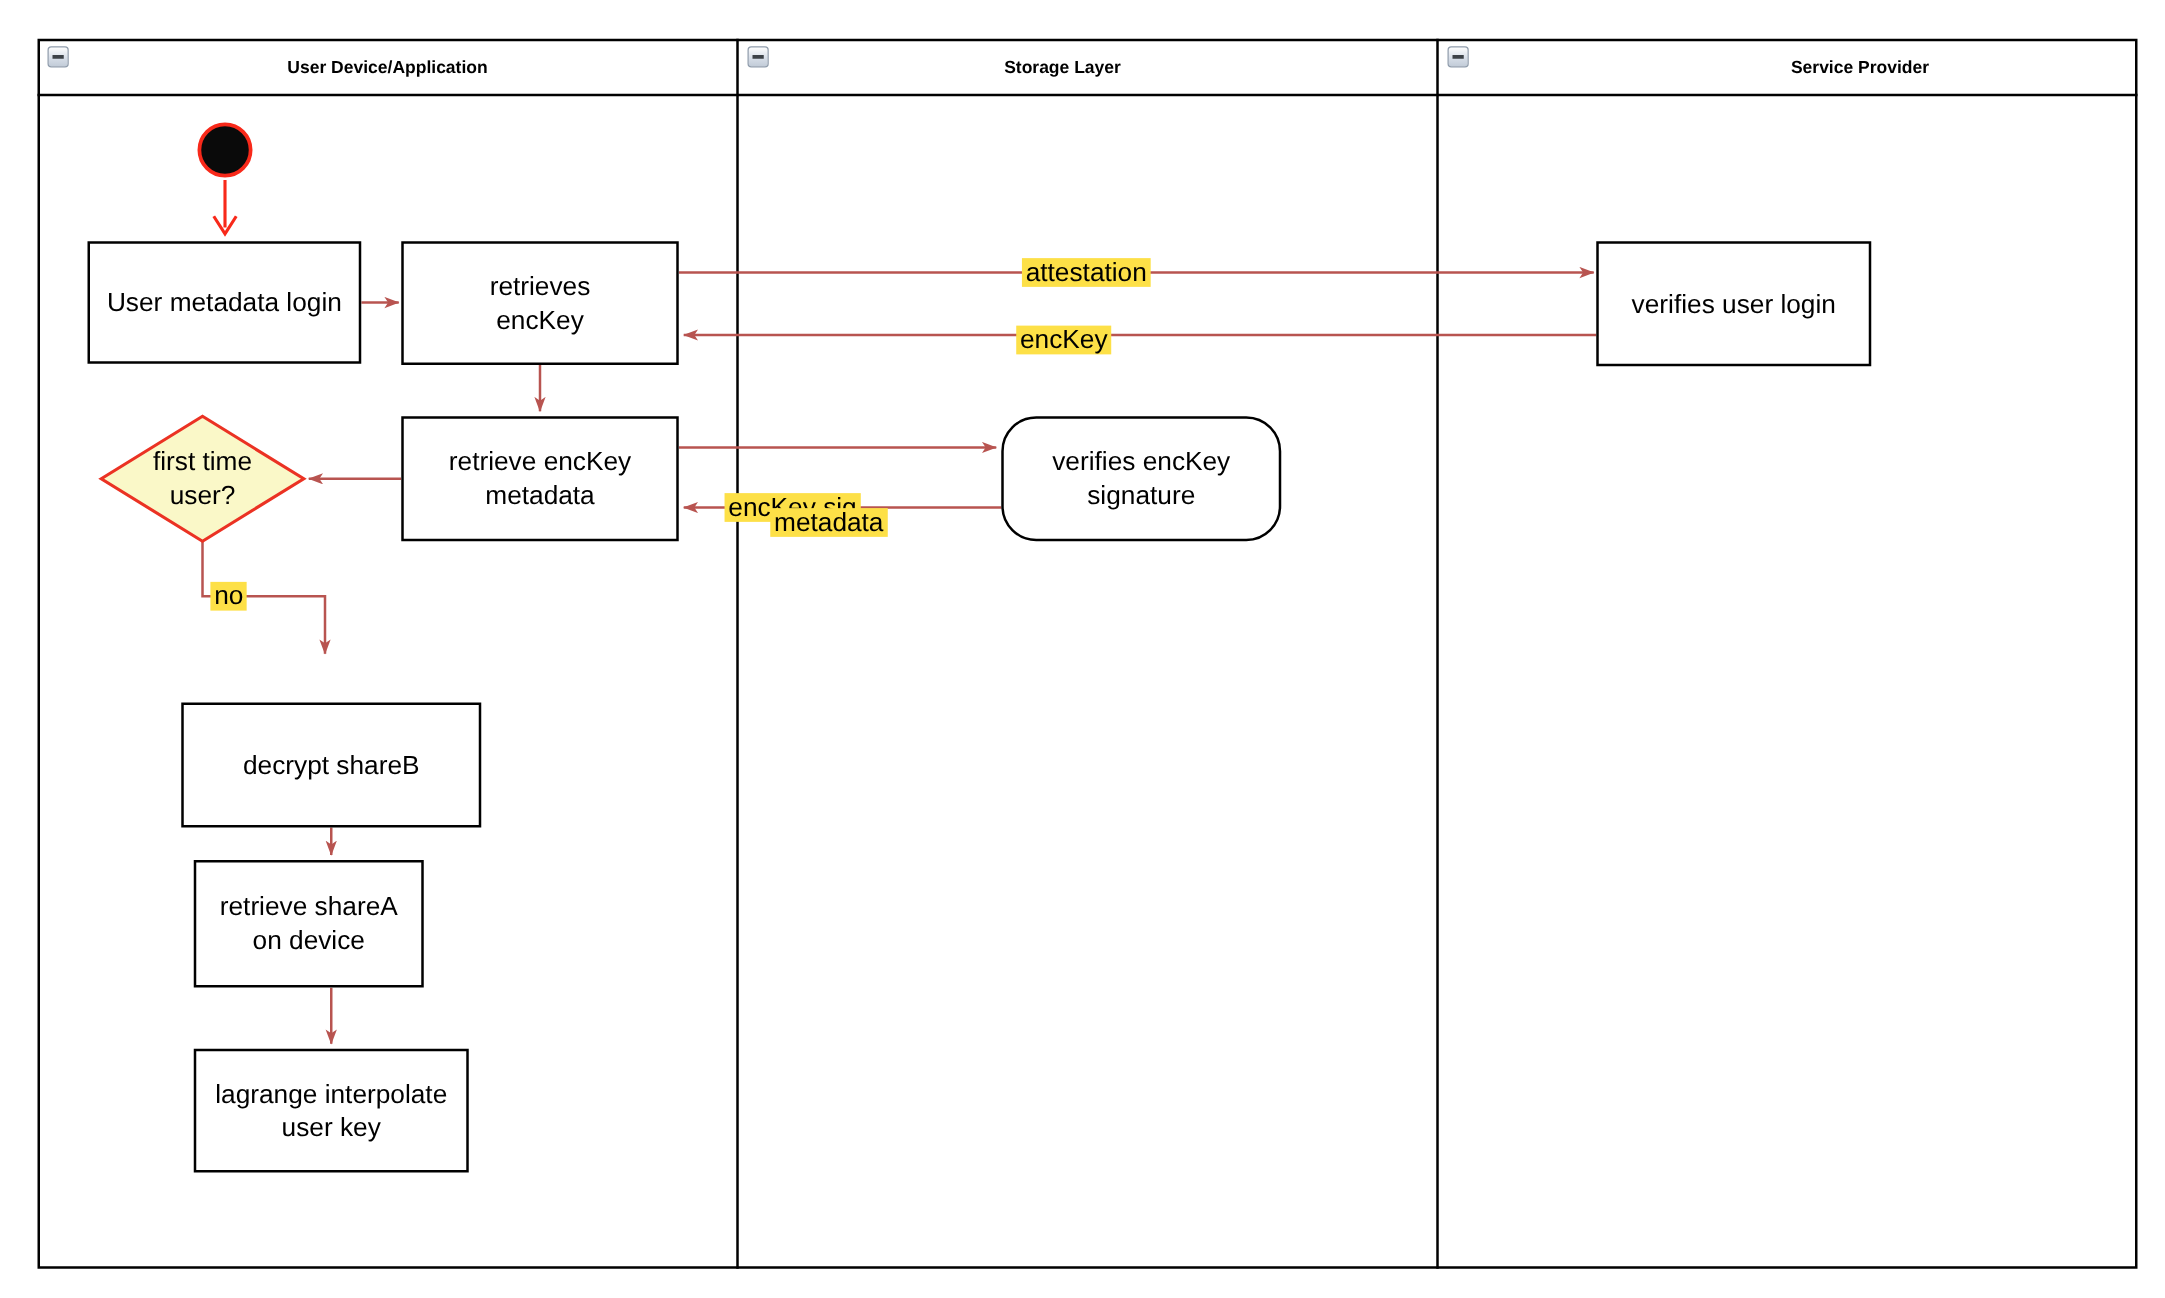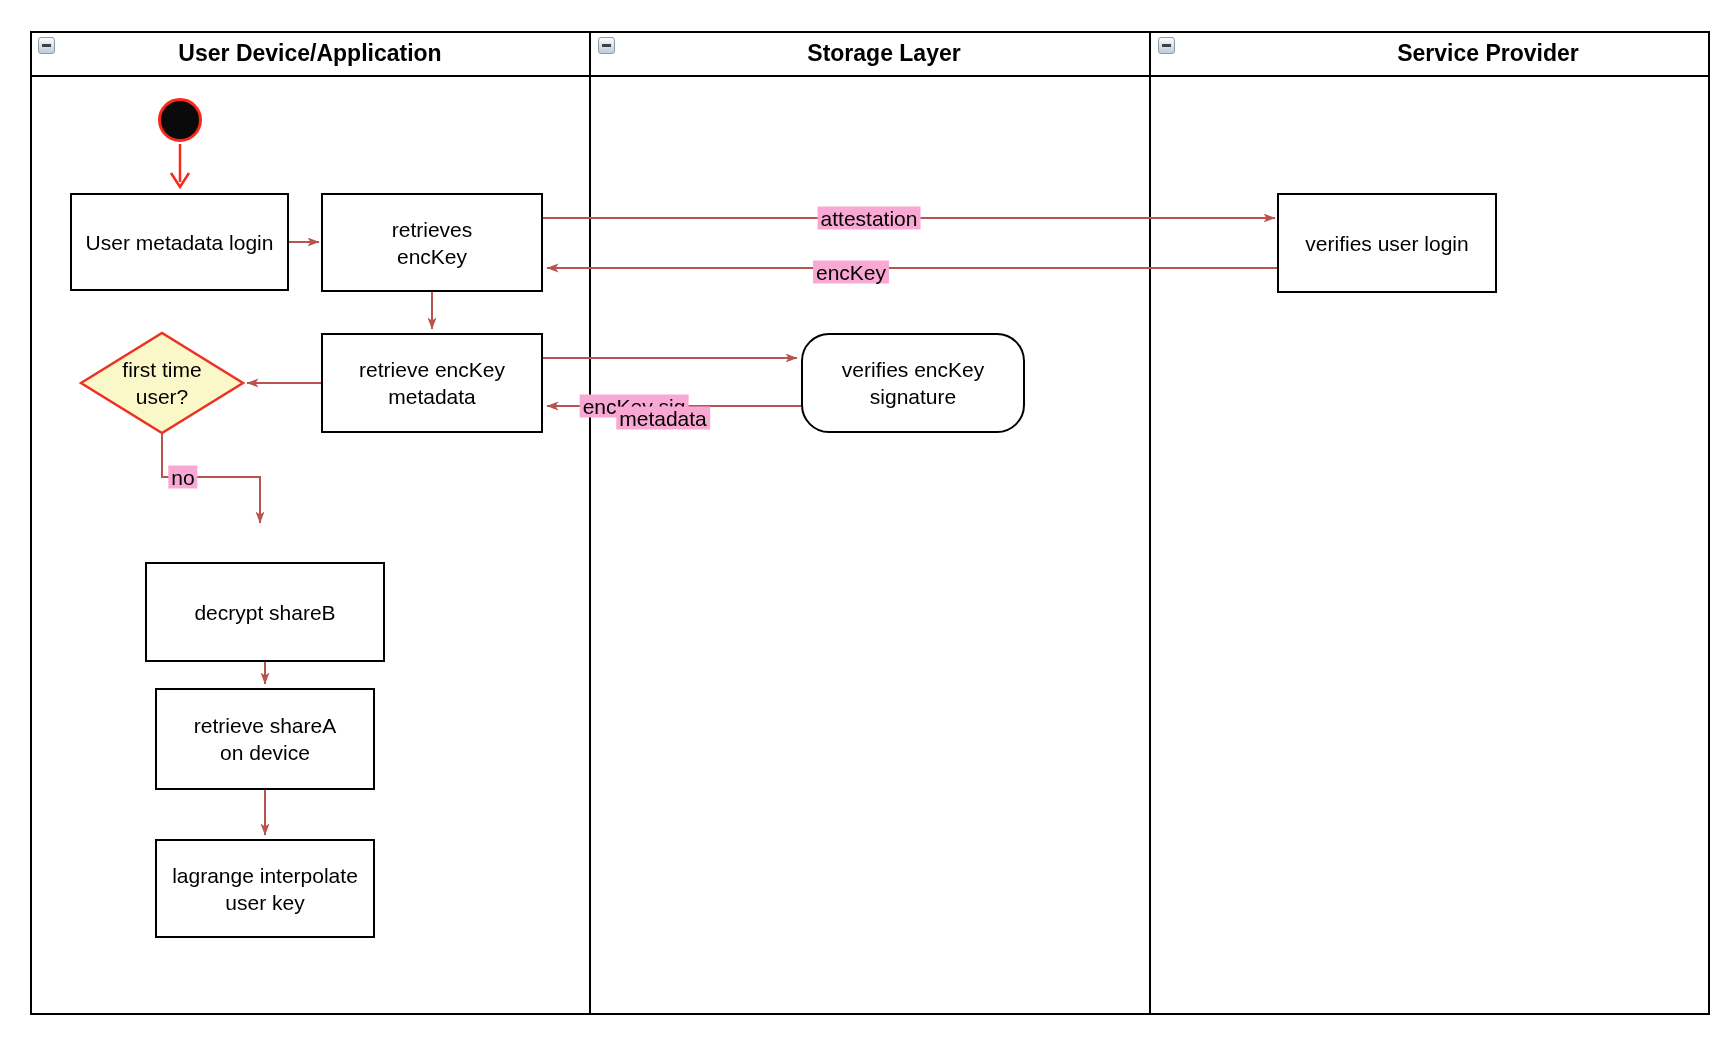--- a/index.html
+++ b/index.html
@@ -6,21 +6,21 @@
   #canvas{
     position:relative;width:1732px;height:1038px;background:#ffffff;
     font-family:"Liberation Sans",sans-serif;color:#000;overflow:hidden;
   }
   
   .frame{position:absolute;left:30px;top:31px;width:1676px;height:980px;border:2px solid #000;}
   .hline{position:absolute;background:#000;height:2px;}
   .vline{position:absolute;background:#000;width:2px;}
   .lane-title{
     position:absolute;top:31px;height:44px;display:flex;align-items:center;justify-content:center;
-    font-weight:bold;font-size:23px;
+    font-weight:bold;font-size:14px;
   }
   .collapse-btn{
     position:absolute;width:17px;height:17px;border:1px solid #8e9bab;border-radius:3px;
     background:linear-gradient(#fdfdfd,#d7dee8 55%,#c2ccd8);
     display:flex;align-items:center;justify-content:center;box-sizing:border-box;
   }
   .collapse-btn .bar{width:9px;height:3px;background:#3c4147;}
   
   .node{
     position:absolute;border:2px solid #000;background:#fff;box-sizing:border-box;
@@ -31,39 +31,39 @@
     position:absolute;left:158px;top:98px;width:38px;height:38px;border-radius:50%;
     background:#0a0a0a;border:3px solid #f8291a;box-sizing:content-box;
   }
   .diamond-label{
     position:absolute;left:86px;top:343px;width:152px;height:80px;
     display:flex;align-items:center;justify-content:center;text-align:center;
     font-size:21px;line-height:27px;white-space:pre-line;
   }
   
   .edge-label{
-    position:absolute;transform:translate(-50%,-50%);background:#f9a8d4;padding:0 3px;
+    position:absolute;transform:translate(-50%,-50%);background:#fde047;padding:0 3px;
     font-size:21px;line-height:23px;white-space:nowrap;
   }
   svg.overlay{position:absolute;left:0;top:0;width:1732px;height:1038px;pointer-events:none;}
 </style>
 </head>
 <body>
 
 <div id="canvas">
 
   <div class="frame"></div>
   <div class="hline" style="left:30px;top:75px;width:1680px;"></div>
   <div class="vline" style="left:589px;top:31px;height:984px;"></div>
   <div class="vline" style="left:1149px;top:31px;height:984px;"></div>
 
   <div class="lane-title" style="left:30px;width:560px;">
     <span>User Device/Application</span>
   </div>
-  <div class="lane-title" style="left:602px;width:564px;">
+  <div class="lane-title" style="left:568px;width:564px;">
     <span>Storage Layer</span>
   </div>
   <div class="lane-title" style="left:1150px;width:584px;padding-left:46px;">
     <span>Service Provider</span>
   </div>
 
   <div class="collapse-btn" style="left:38px;top:37px;">
       <div class="bar"></div>
     </div>
   <div class="collapse-btn" style="left:598px;top:37px;">
@@ -109,21 +109,21 @@
 encKey</div>
 
   <div class="node" style="left:321px;top:333px;width:222px;height:100px;">retrieve encKey
 metadata</div>
 
   <div class="diamond-label">first time
 user?</div>
 
   <div class="node" style="left:145px;top:527px;width:240px;height:100px;margin-top:35px;">decrypt shareB</div>
 
-  <div class="node" style="left:155px;top:688px;width:220px;height:102px;">retrieve shareA
+  <div class="node" style="left:155px;top:688px;width:184px;height:102px;">retrieve shareA
 on device</div>
 
   <div class="node" style="left:155px;top:839px;width:220px;height:99px;">lagrange interpolate
 user key</div>
 
   <div class="node" style="left:801px;top:333px;width:224px;height:100px;border-radius:28px;">verifies encKey
 signature</div>
 
   <div class="node" style="left:1277px;top:193px;width:220px;height:100px;">verifies user login</div>
 

